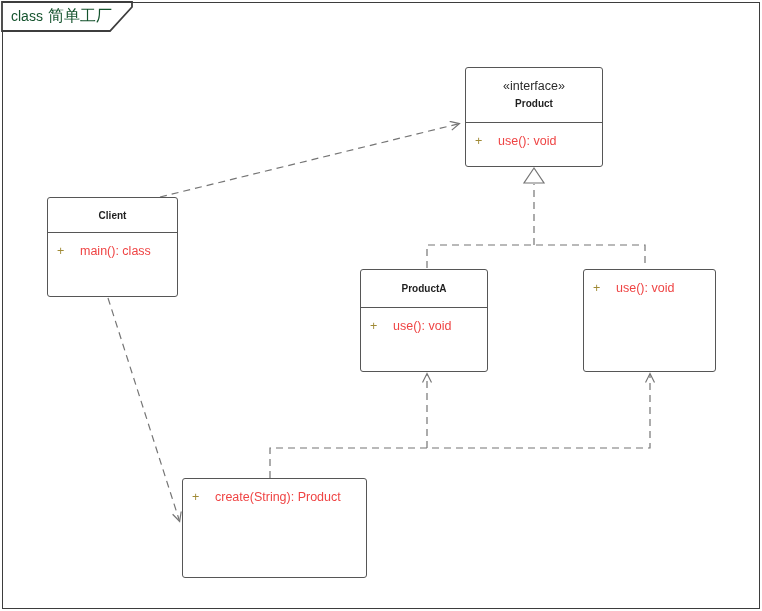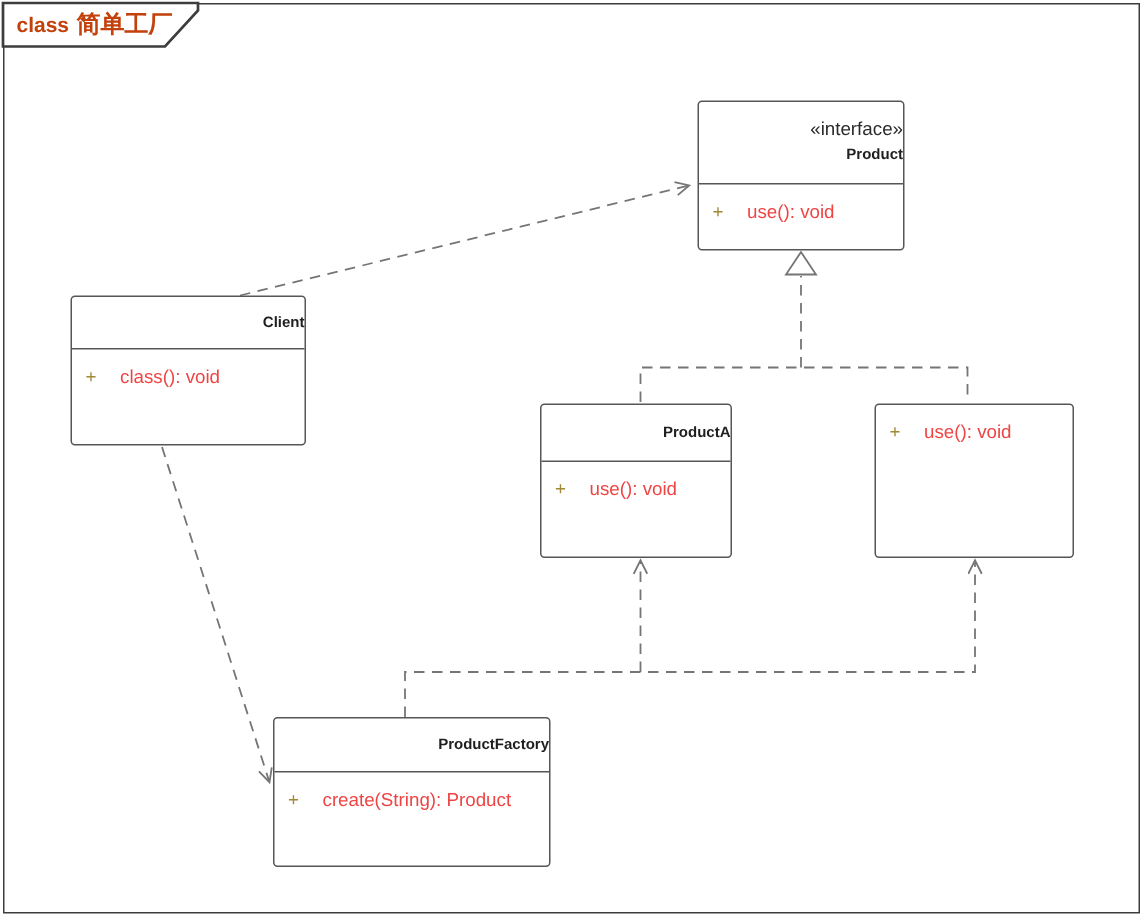--- a/index.html
+++ b/index.html
@@ -10,31 +10,31 @@
   }
   
   .frame{
     position:absolute;left:2px;top:2px;right:2px;bottom:2px;
     border:1.5px solid #3d3d3d;background:#ffffff;
   }
   
   .tab-svg{position:absolute;left:0;top:0;}
   .tab-label{
     position:absolute;left:11px;top:6px;white-space:nowrap;
-    color:#c2410c;font-weight:bold;
+    color:#14532d;font-weight:normal;
   }
   .tab-label .kw{font-size:14px;letter-spacing:0;}
   .tab-label .ttl{font-size:16px;margin-left:5px;}
   
   .uml-class{
     position:absolute;background:#ffffff;border:1.3px solid #565656;
     border-radius:3px;box-sizing:border-box;
   }
   .uml-header{
-    display:flex;flex-direction:column;align-items:flex-end;justify-content:center;
+    display:flex;flex-direction:column;align-items:center;justify-content:center;
     border-bottom:1.3px solid #565656;box-sizing:border-box;
   }
   .uml-stereotype{font-size:12.5px;color:#2b2b2b;line-height:17px;}
   .uml-name{font-size:10px;font-weight:bold;color:#1f1f1f;line-height:17px;}
   .uml-body{padding:10px 8px 0 9px;}
   .uml-method{display:flex;font-size:12.5px;line-height:16px;white-space:nowrap;}
   .vis{color:#a08a35;width:23px;flex:0 0 23px;}
   .sig{color:#ef4444;}
   
   .edges{position:absolute;left:0;top:0;pointer-events:none;}
@@ -62,28 +62,28 @@
   <path d="M427,448 L427,374" fill="none" stroke="#757575" stroke-width="1.2" stroke-dasharray="7 5" marker-end="url(#openArrow)"></path>
 </svg>
 
 <svg class="tab-svg" width="140" height="34">
   <path d="M2,2 H132 V7 L110,31 H2 Z" fill="#ffffff" stroke="#3d3d3d" stroke-width="1.8"></path>
 </svg>
 <div class="tab-label">
   <span class="kw">class</span><span class="ttl">简单工厂</span>
 </div>
 
-<div class="uml-class" style="left:47px;top:197px;width:157px;height:100px">
+<div class="uml-class" style="left:47px;top:197px;width:131px;height:100px">
   <div class="uml-header" style="height:35px">
     <div class="uml-name">Client</div>
   </div>
   <div class="uml-body">
     <div class="uml-method">
       <span class="vis">+</span>
-      <span class="sig">class(): void</span>
+      <span class="sig">main(): class</span>
     </div>
   </div>
 </div>
 
 <div class="uml-class" style="left:465px;top:67px;width:138px;height:100px">
   <div class="uml-header" style="height:55px">
     <div class="uml-stereotype">«interface»</div>
     <div class="uml-name">Product</div>
   </div>
   <div class="uml-body">
@@ -109,22 +109,19 @@
 <div class="uml-class" style="left:583px;top:269px;width:133px;height:103px">
   <div class="uml-body">
     <div class="uml-method">
       <span class="vis">+</span>
       <span class="sig">use(): void</span>
     </div>
   </div>
 </div>
 
 <div class="uml-class" style="left:182px;top:478px;width:185px;height:100px">
-  <div class="uml-header" style="height:36px">
-    <div class="uml-name">ProductFactory</div>
-  </div>
   <div class="uml-body">
     <div class="uml-method">
       <span class="vis">+</span>
       <span class="sig">create(String): Product</span>
     </div>
   </div>
 </div>
 
 </body></html>

